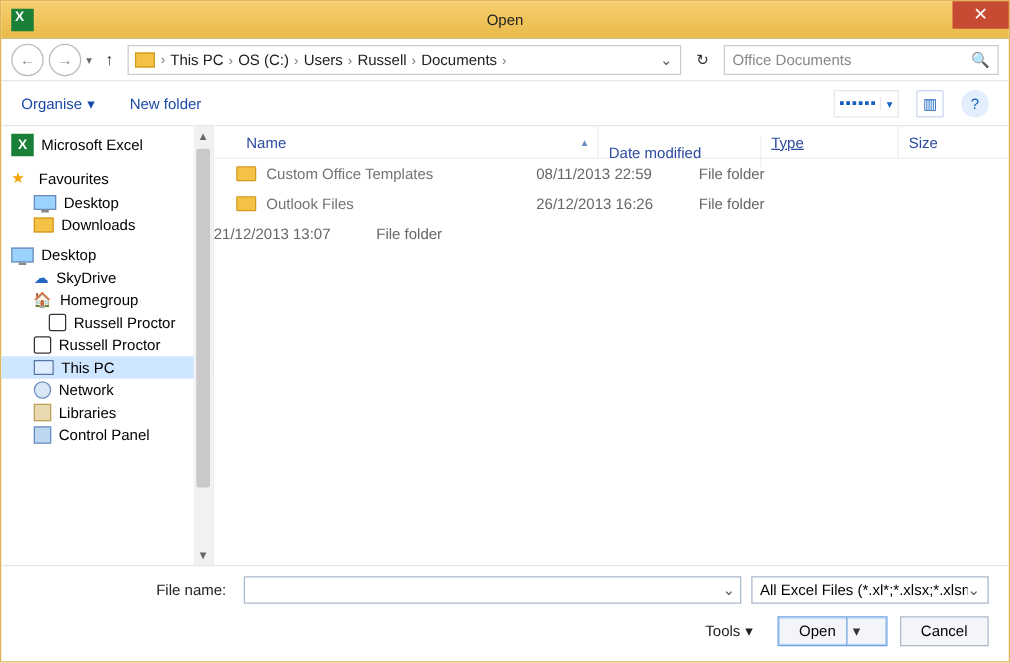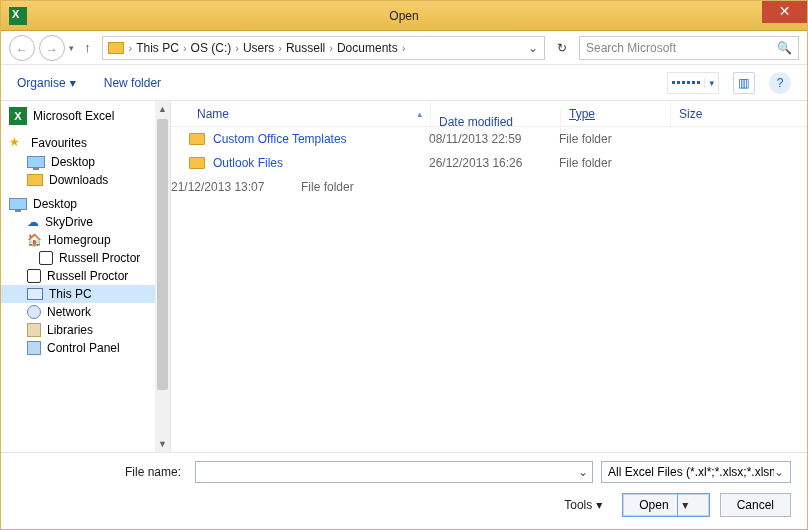--- a/index.html
+++ b/index.html
@@ -34,24 +34,24 @@
   .sidebar .row { display:flex; align-items:center; padding:2px 6px 2px 26px; gap:6px; }
   .sidebar .row.sub2 { padding-left:38px;}
   .sidebar .row.sel { background:#cfe6ff; }
   .sbscroll { position:absolute; right:0; top:0; bottom:0; width:15px; background:#f1f1f1; display:flex; flex-direction:column;}
   .sbscroll .ar { height:16px; text-align:center; font-size:9px; color:#666; line-height:16px; background:#f1f1f1;}
   .sbscroll .tr { flex:1; background:#f1f1f1; position:relative;}
   .sbscroll .th { position:absolute; left:2px; right:2px; top:2px; height:85%; background:#c9c9c9; border-radius:2px;}
   .main { flex:1; display:flex; flex-direction:column; }
   .cols { height:26px; display:flex; align-items:center; border-bottom:1px solid #eee; color:#2b4aa0; }
   .cols .c { padding:0 8px; border-right:1px solid #f0f0f0; display:flex; align-items:center; gap:6px; height:100%;}
-  .cols .c.name { width:260px;text-align:center;} .cols .c.date { width:130px;margin-top:16px;} .cols .c.type{ width:110px;text-decoration:underline;} .cols .c.size{ flex:1; border-right:none;}
+  .cols .c.name { width:308px;text-align:center;} .cols .c.date { width:130px;margin-top:16px;} .cols .c.type{ width:110px;text-decoration:underline;} .cols .c.size{ flex:1; border-right:none;}
   .files { flex:1; overflow:auto;}
   .frow { display:flex; align-items:center; height:24px; }
-  .frow .cn { width:258px; padding-left:18px; display:flex; align-items:center; gap:8px; color:#1d4ed8;}
+  .frow .cn { width:258px; padding-left:18px; display:flex; align-items:center; gap:8px; color:#737373;}
   .frow .cd { width:130px; color:#666;} .frow .ct{ width:110px; color:#666;} .frow .cs{ flex:1;}
   .foldico { width:16px; height:12px; background:#f6c246; border:1px solid #cf9a1e; border-radius:1px;}
   .bottom { border-top:1px solid #e6e6e6; padding:8px 16px 12px 16px;}
   .fnrow { display:flex; align-items:center; gap:8px;}
   .fnrow .lbl { width:170px; text-align:right; color:#222; padding-right:6px;}
   .fnrow .combo { flex:1; height:22px; border:1px solid #a8b6cc; display:flex; align-items:center; padding:0 4px; background:#fff;}
   .fnrow .combo .dd, .filter .dd { margin-left:auto; color:#555;}
   .fnrow .filter { width:190px; height:22px; border:1px solid #a8b6cc; display:flex; align-items:center; padding:0 6px; background:#fff; }
   .btnrow { display:flex; align-items:center; justify-content:flex-end; gap:10px; margin-top:10px;}
   .tools { display:flex; align-items:center; gap:4px; color:#222; margin-right:10px;}
@@ -96,21 +96,21 @@
     <div class="crumbbox">
       <span class="cico">
           <span class="ic-fold"></span>
         </span>
       <span class="c-sep">›</span>
       <span id="crumbs-host"><span class="crumb">This PC</span><span class="c-sep">›</span><span class="crumb">OS (C:)</span><span class="c-sep">›</span><span class="crumb">Users</span><span class="c-sep">›</span><span class="crumb">Russell</span><span class="c-sep">›</span><span class="crumb">Documents</span><span class="c-sep">›</span></span>
       <span class="dd">⌄</span>
     </div>
     <span class="refresh">↻</span>
     <div class="searchbox">
-      <span>Search Microsoft</span>
+      <span>Office Documents</span>
       <span class="mag">🔍</span>
     </div>
   </div>
 
   <div class="toolbar">
     <span class="tb">
       <span>Organise</span>
       <span>▾</span>
     </span>
     <span class="tb">New folder</span>

